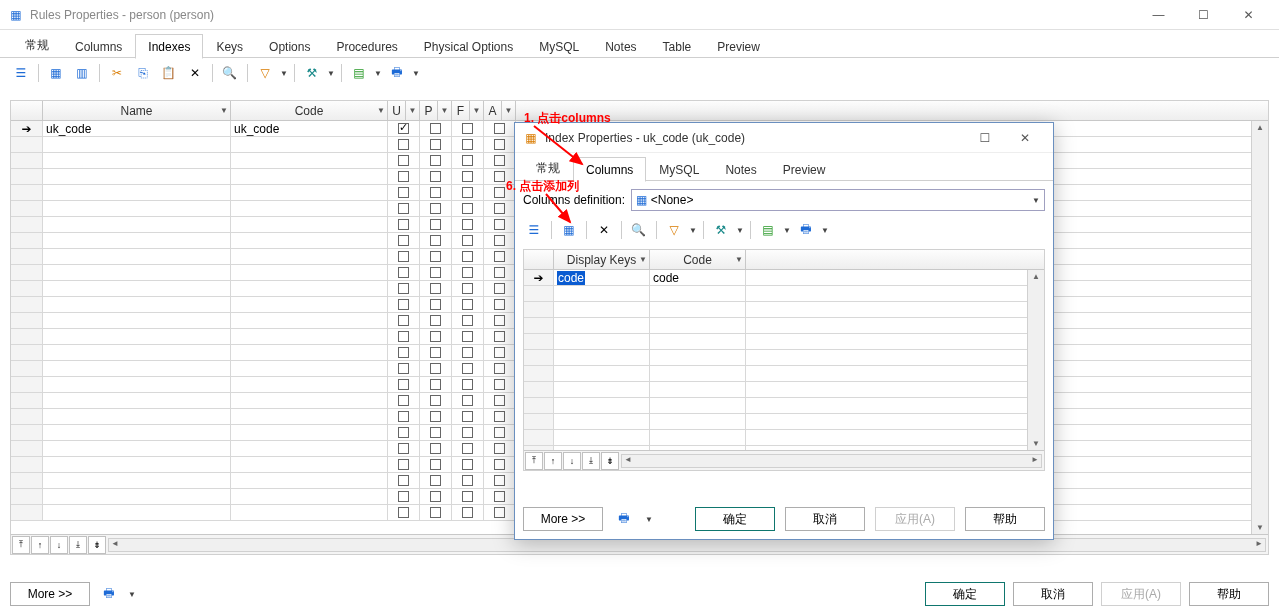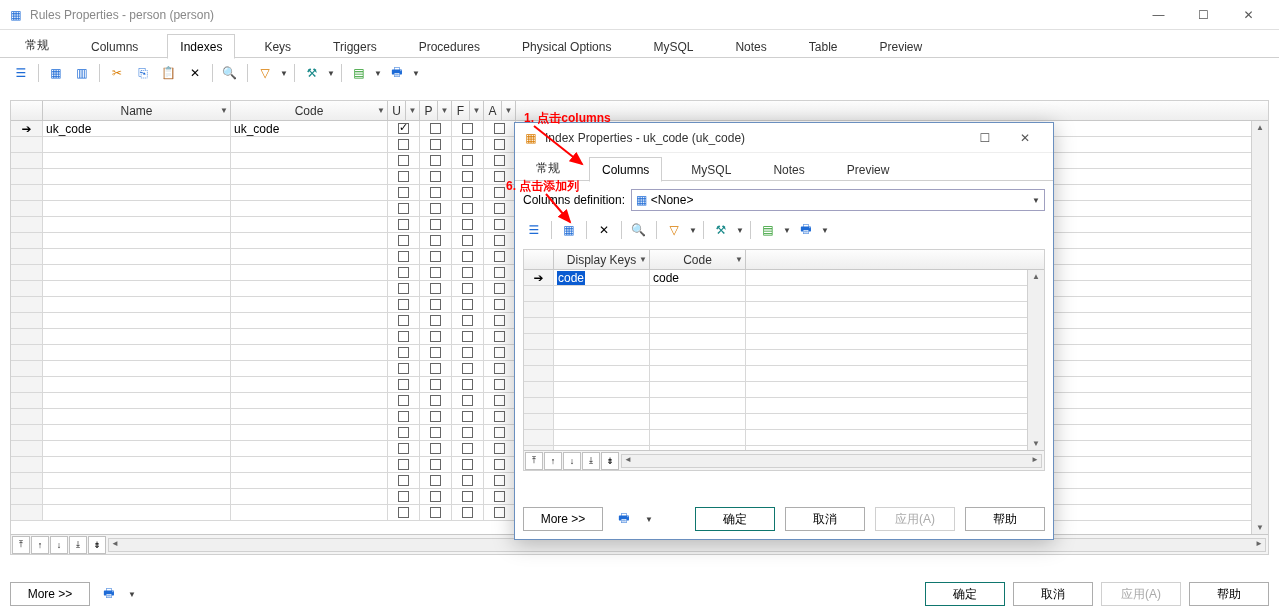--- a/index.html
+++ b/index.html
@@ -3,21 +3,21 @@
 <meta charset="utf-8">
 <style>
 * { box-sizing: border-box; margin: 0; padding: 0; font-family: "Microsoft YaHei", "Segoe UI", sans-serif; font-size: 12px; }
 body { background: #fff; width: 1279px; height: 615px; position: relative; overflow: hidden; }
 
 .titlebar { height: 30px; background: #fff; border-bottom: 1px solid #e0e0e0; display: flex; align-items: center; padding: 0 8px; color: #888; }
 .titlebar .icon { width: 16px; height: 16px; margin-right: 6px; display: inline-flex; align-items: center; justify-content: center; }
 .titlebar .spacer { flex: 1; }
 .winbtn { width: 45px; height: 30px; display: inline-flex; align-items: center; justify-content: center; color: #555; cursor: pointer; }
 
-.tabbar { height: 28px; display: flex; align-items: flex-end; padding-left: 12px; gap: 16px; border-top: 1px solid #fff; }
+.tabbar { height: 28px; display: flex; align-items: flex-end; padding-left: 12px; gap: 0; border-top: 1px solid #fff; }
 .tab { padding: 5px 12px 4px; color: #333; cursor: pointer; border: 1px solid transparent; border-bottom: none; }
 .tab.active { border: 1px solid #cfcfcf; border-bottom: 1px solid #fff; background: #fff; color: #000; position: relative; top: 1px; }
 .tabsep { height: 1px; background: #cfcfcf; margin-top: -1px; }
 
 .toolbar { height: 30px; display: flex; align-items: center; padding: 2px 10px; gap: 4px; }
 .tbtn { width: 22px; height: 22px; display: inline-flex; align-items: center; justify-content: center; cursor: pointer; border: 1px solid transparent; }
 .tsep { width: 1px; height: 18px; background: #ccc; margin: 0 2px; }
 .tdrop { width: 8px; font-size: 8px; color: #444; }
 
 .mainarea { position: absolute; left: 10px; right: 10px; top: 100px; bottom: 60px; border: 1px solid #d0d0d0; }
@@ -77,21 +77,21 @@
   <span class="winbtn">—</span>
   <span class="winbtn">☐</span>
   <span class="winbtn">✕</span>
 </div>
 
 <div class="tabbar">
   <div class="tab">常规</div>
   <div class="tab">Columns</div>
   <div class="tab active">Indexes</div>
   <div class="tab">Keys</div>
-  <div class="tab">Triggers</div>
+  <div class="tab">Options</div>
   <div class="tab">Procedures</div>
   <div class="tab">Physical Options</div>
   <div class="tab">MySQL</div>
   <div class="tab">Notes</div>
   <div class="tab">Table</div>
   <div class="tab">Preview</div>
 </div>
 <div class="tabsep"></div>
 
 <div class="toolbar">

